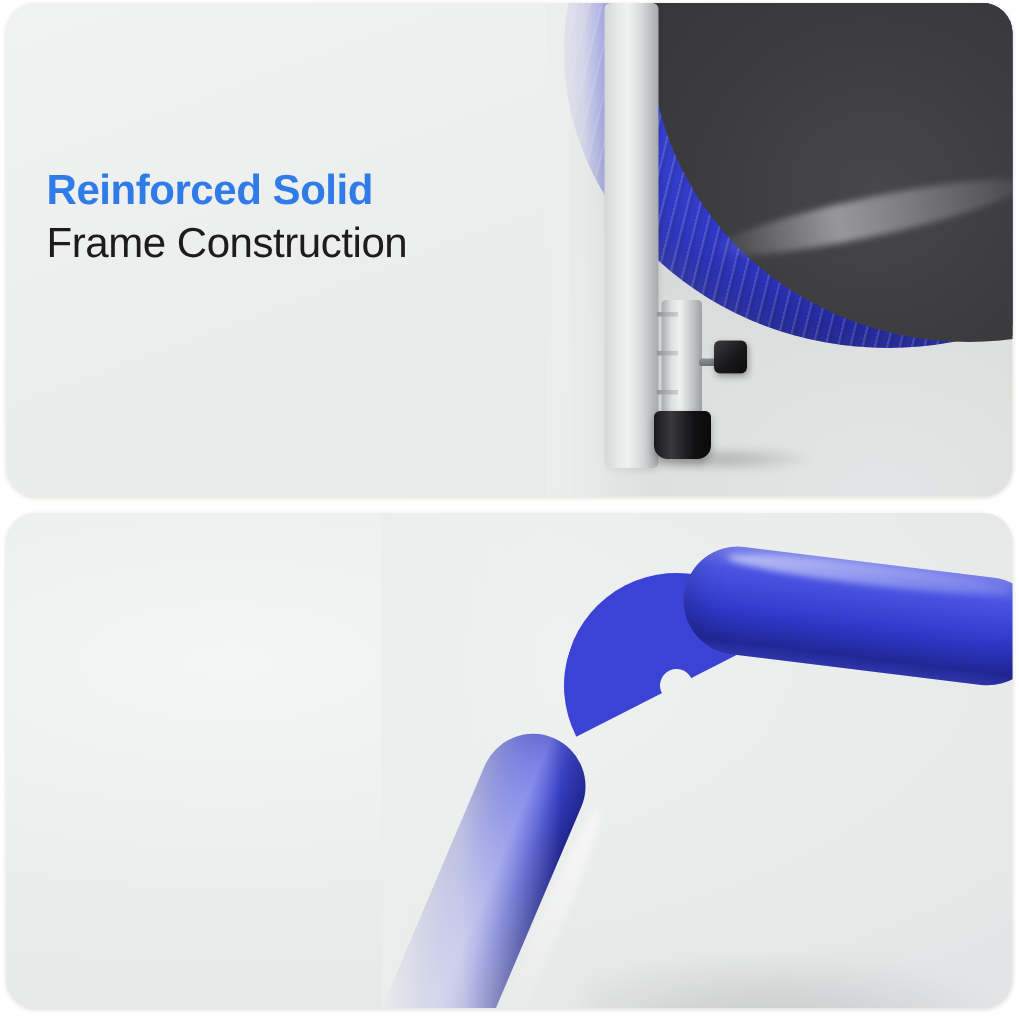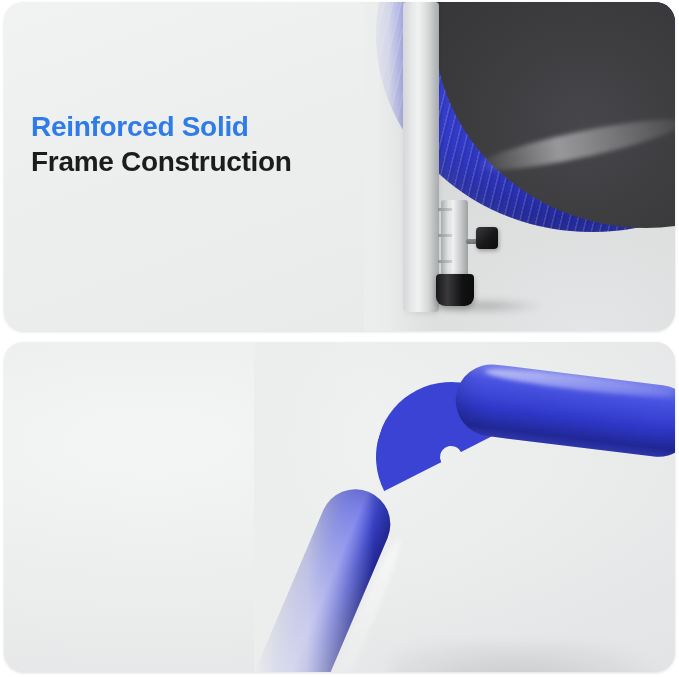--- a/index.html
+++ b/index.html
@@ -50,21 +50,21 @@
   .headline-accent {
     font-size: 28px;
     font-weight: bold;
     color: #2f7ce9;
     line-height: 34px;
     letter-spacing: -0.3px;
     white-space: nowrap;
   }
   .headline-main {
     font-size: 28px;
-    font-weight: bold;
+    font-weight: normal;
     color: #1c1c1e;
     line-height: 36px;
     letter-spacing: -0.3px;
     white-space: nowrap;
     text-align: right;
   }
   .subline {
     font-size: 17px;
     font-weight: normal;
     color: #2e2e2e;

